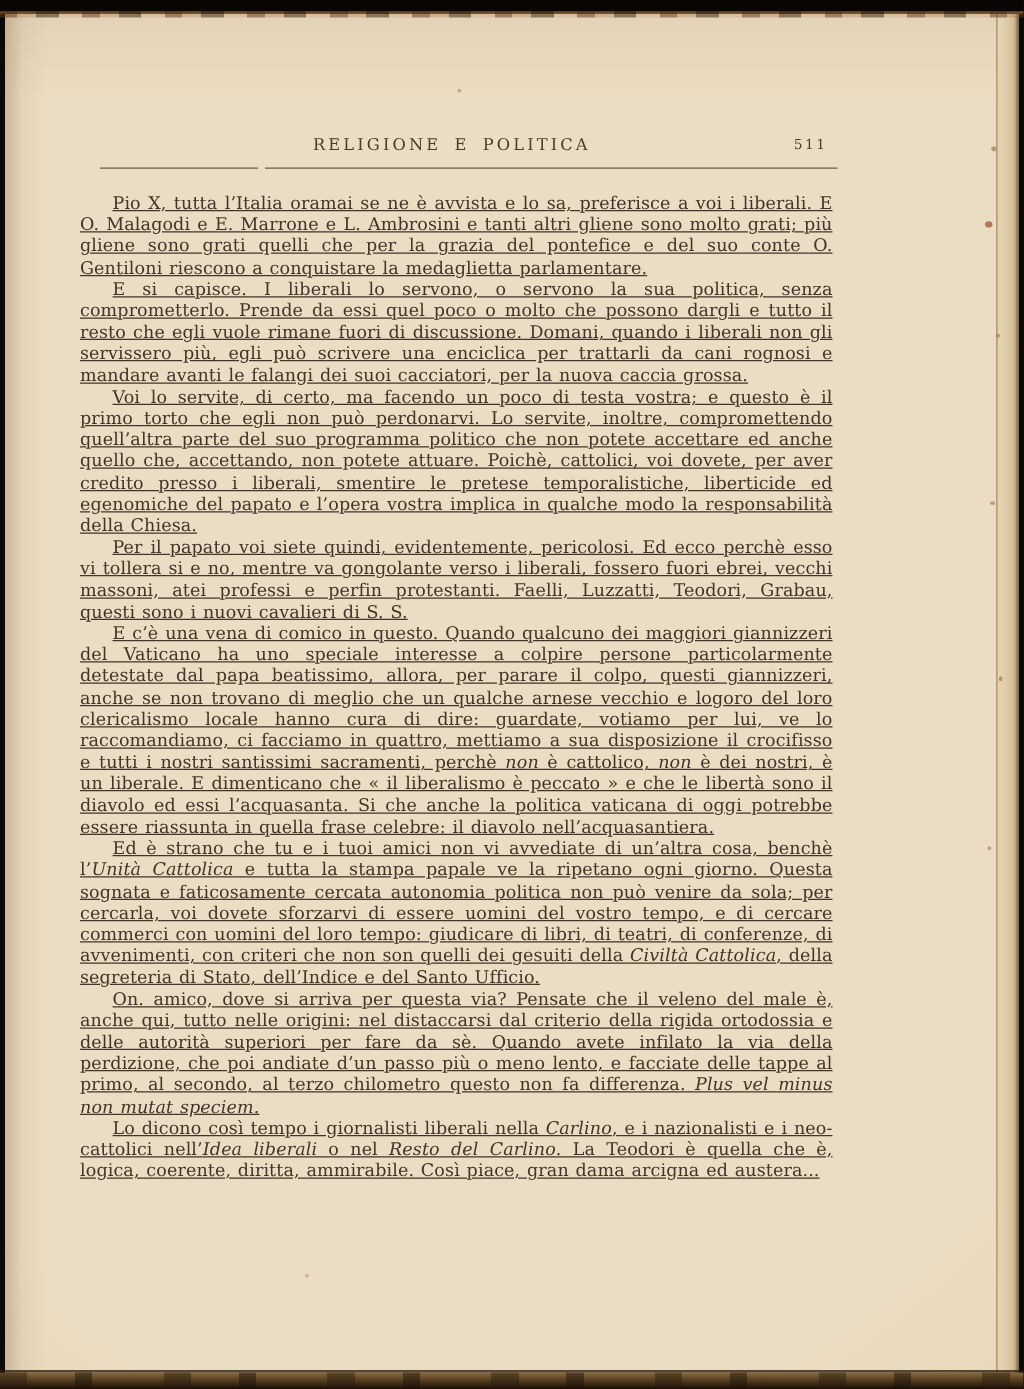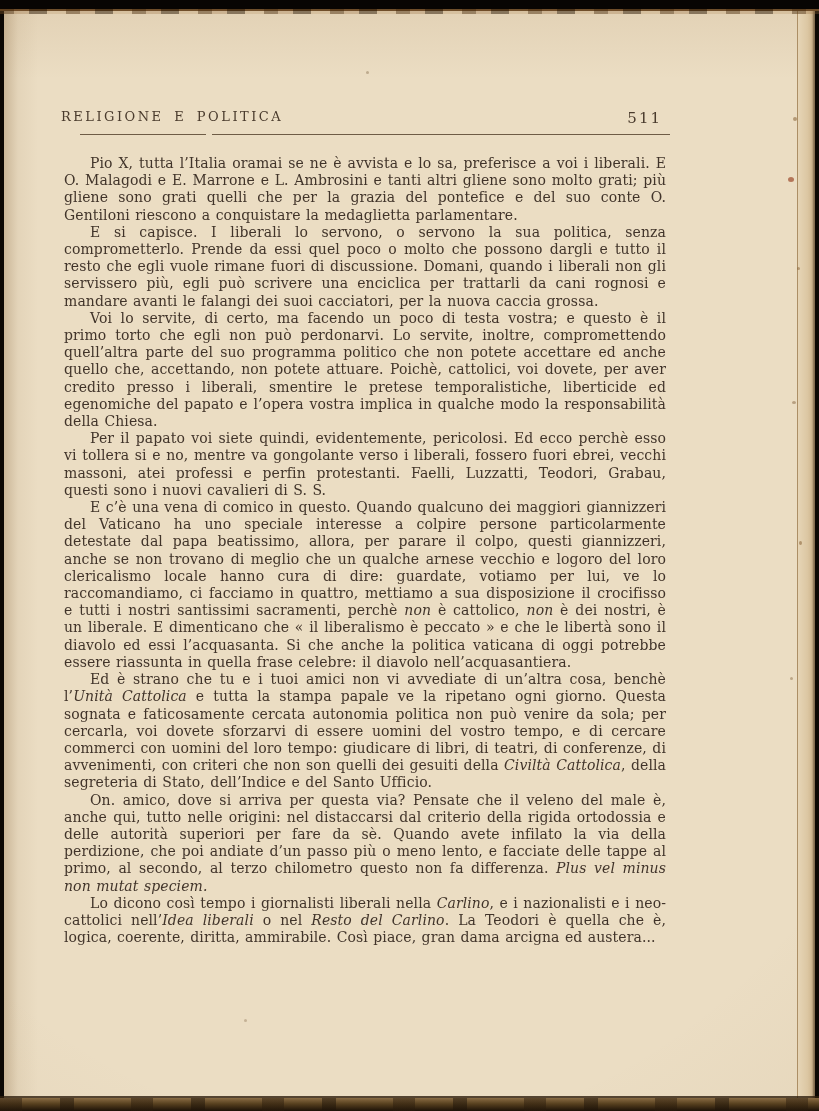--- a/index.html
+++ b/index.html
@@ -94,29 +94,30 @@
   .s7 { left: 362px; top: 62px;  width: 3px; height: 3px; background: rgba(110, 80, 45, 0.35); }
   .s8 { left: 240px; top: 1010px; width: 3px; height: 3px; background: rgba(110, 80, 45, 0.30); }
   
   .head-row {
     position: absolute;
     left: 57px; top: 100px;
     width: 601px; height: 20px;
   }
   .head-title {
     display: block;
+    text-align: center;
     font-size: 13px;
     letter-spacing: 2.5px;
     word-spacing: 4px;
     color: var(--ink-head, #4a3b2d);
   }
   .page-number {
     position: absolute;
     right: 0; top: 0;
-    font-size: 15px;
+    font-size: 11px;
     letter-spacing: 2px;
     color: var(--ink-head, #4a3b2d);
   }
   .head-rule {
     position: absolute;
     left: 76px; top: 125px;
     width: 590px; height: 1px;
     background: linear-gradient(90deg,
       var(--rule, #6e5c46) 0 21.4%,
       rgba(0, 0, 0, 0) 21.4% 22.4%,
@@ -126,20 +127,21 @@
   .text-block {
     position: absolute;
     left: 60px; top: 146px;
     width: 602px;
     color: var(--ink, #41342a);
     font-size: 14px;
     line-height: 17.2px;
     text-align: justify;
     word-spacing: 0.06em;
     letter-spacing: 0.1px;
+    text-decoration: underline;
   }
   .para {
     margin: 0;
     text-indent: 26px;
   }
   .it { font-style: italic; }
 </style>
 </head>
 <body style="background: rgb(12, 8, 4);">
 

